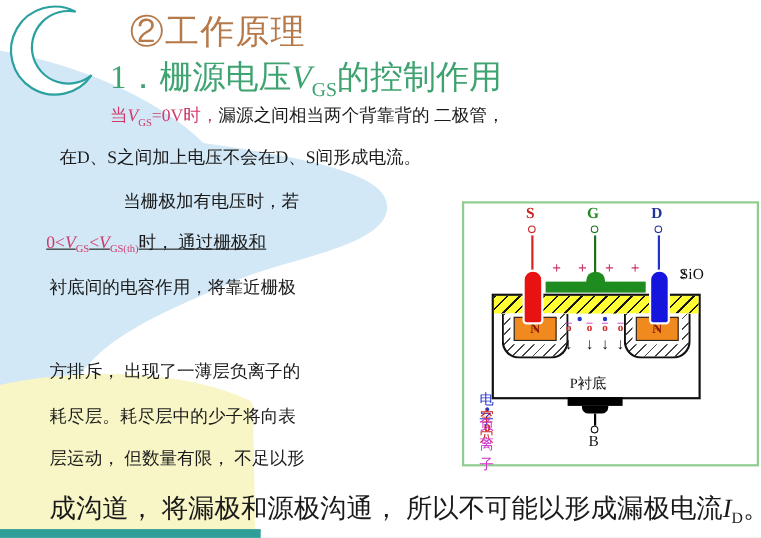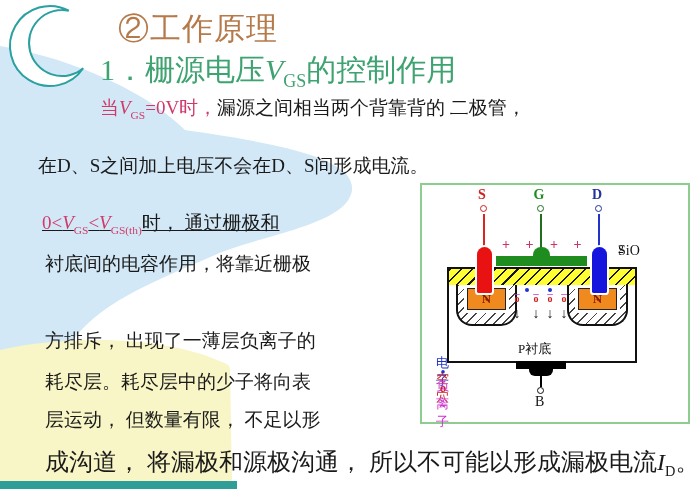--- a/index.html
+++ b/index.html
@@ -1,28 +1,28 @@
 <!DOCTYPE html>
 <html><head>
 <meta charset="utf-8">
 <style>
   html,body{margin:0;padding:0;background:#888;}
   .slide{
     position:relative;width:692px;height:489px;background:#ffffff;overflow:hidden;
     font-family:"Liberation Serif","DejaVu Serif",serif;
   }
   .bg{position:absolute;left:0;top:0;z-index:0;}
-  .txt{position:absolute;z-index:2;white-space:nowrap;color:#1a1a1a;font-size:19px;}
+  .txt{position:absolute;z-index:2;white-space:nowrap;color:#1a1a1a;font-size:16px;}
   .title{left:118px;top:8px;font-size:31px;color:#b5794a;letter-spacing:1px;}
   .subtitle{left:100px;top:50px;font-size:30px;color:#3ea371;}
   .hl{color:#d03a6a;}
   .var{font-style:italic;}
   .txt sub{font-size:0.6em;}
   .l-p1a{left:100px;top:95px;}
-  .l-p1b{left:38px;top:133px;margin-top:20px;}
+  .l-p1b{left:54px;top:133px;}
   .l-p2a{left:112px;top:173px;}
   .l-p2b{left:42px;top:210px;text-decoration:underline;}
   .l-p2c{left:45px;top:251px;}
   .l-p2d{left:45px;top:290px;}
   .l-p2e{left:45px;top:328px;}
   .l-p2f{left:45px;top:369px;}
   .l-p2g{left:45px;top:407px;text-align:center;}
   .l-p2h{left:45px;top:446px;font-size:24px;}
 
   
@@ -98,20 +98,21 @@
   </svg>
 
   <div class="txt title">②工作原理</div>
 
   <div class="txt subtitle"><span>1．栅源电压</span><span class="var">V</span><sub>GS</sub><span>的控制作用</span></div>
 
   <div class="txt l-p1a"><span class="hl"><span>当</span><span class="var">V</span><sub>GS</sub><span>=0V时，</span></span><span>漏源之间相当两个背靠背的 二极管，</span></div>
 
   <div class="txt l-p1b">在D、S之间加上电压不会在D、S间形成电流。</div>
 
+  <div class="txt l-p2a">当栅极加有电压时，若</div>
 
   <div class="txt l-p2b"><span class="hl"><span>0&lt;</span><span class="var">V</span><sub>GS</sub><span>&lt;</span><span class="var">V</span><sub>GS(th)</sub></span><span>时， 通过栅极和</span></div>
 
   <div class="txt l-p2c">衬底间的电容作用，将靠近栅极</div>
   <div class="txt l-p2e">方排斥， 出现了一薄层负离子的</div>
   <div class="txt l-p2f">耗尽层。耗尽层中的少子将向表</div>
   <div class="txt l-p2g">层运动， 但数量有限， 不足以形</div>
 
   <div class="txt l-p2h"><span>成沟道， 将漏极和源极沟通， 所以不可能以形成漏极电流</span><span class="var">I</span><sub>D</sub><span>。</span></div>
 

